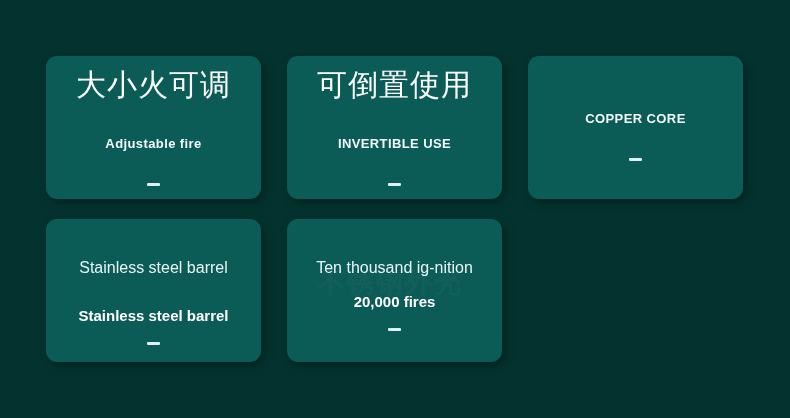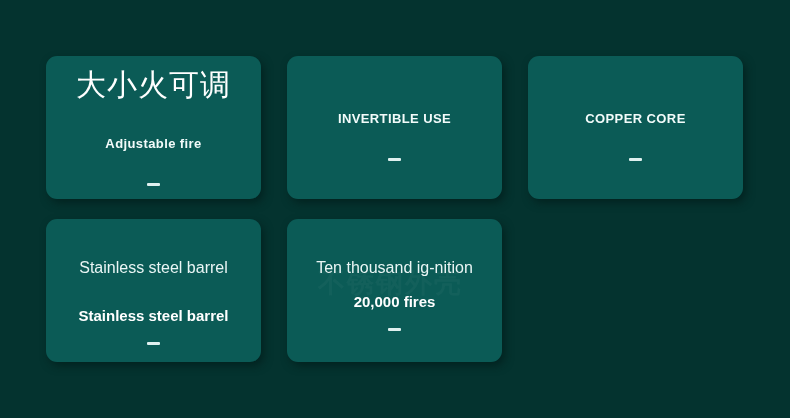--- a/index.html
+++ b/index.html
@@ -122,20 +122,21 @@
 
 <div class="feature-grid">
 
   <div class="card card-top">
     <div class="headline">大小火可调</div>
     <div class="subline">Adjustable fire</div>
     <div class="divider"></div>
   </div>
 
   <div class="card card-top">
+    <div class="headline">可倒置使用</div>
     <div class="subline">INVERTIBLE USE</div>
     <div class="divider"></div>
   </div>
 
   <div class="card card-top">
     <div class="subline">COPPER CORE</div>
     <div class="divider"></div>
   </div>
 
   <div class="card card-bottom">

